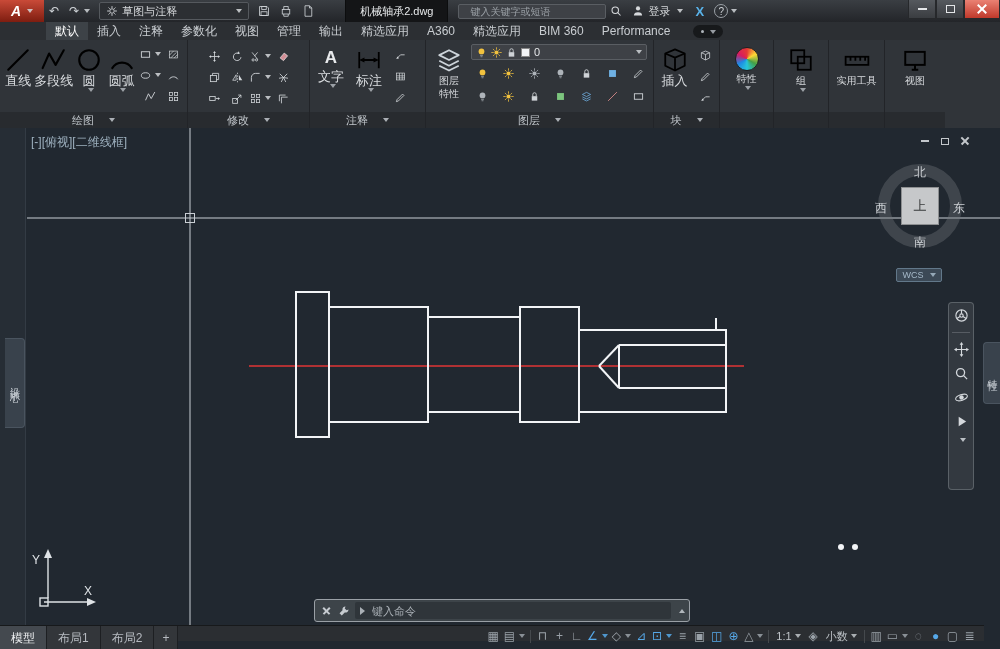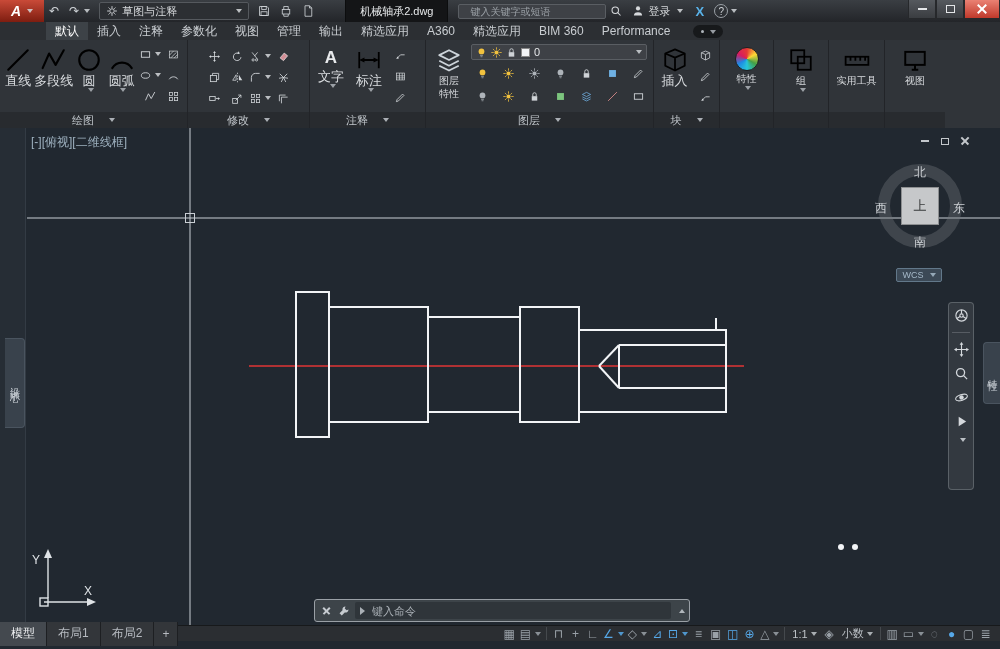--- a/index.html
+++ b/index.html
@@ -131,22 +131,22 @@
 .tri-r{width:0;height:0;border-top:4px solid transparent;border-bottom:4px solid transparent;
   border-left:5px solid #aab0b6}
 
 
 .wm{position:absolute;left:762px;top:430px;width:230px;height:60px;z-index:9;opacity:.95}
 .wm-brand{position:absolute;left:56px;top:2px;font-size:29px;font-weight:bold;color:#fff;letter-spacing:2px}
 .wm-url{position:absolute;left:58px;top:38px;font-size:12px;color:#fff;letter-spacing:1px}
 .dot-w{position:absolute;width:6px;height:6px;border-radius:50%;background:#f2f4f6;z-index:9}
 
 
-.bottombar{position:absolute;top:625px;left:0;right:0;height:16px;background:#2b2e32;
-  border-top:1px solid #17191b;display:flex;align-items:center;z-index:40;font-size:12px}
+.bottombar{position:absolute;top:625px;left:0;right:16px;height:16px;background:#2b2e32;
+  border-top:1px solid #17191b;display:flex;align-items:flex-start;z-index:40;font-size:12px}
 .ltab{height:24px;display:flex;align-items:center;padding:0 11px;color:#b6bac0;
   border-right:1px solid #1d1f22;background:#33363a}
 .ltab.active{background:#44494f;color:#eceef0}
 .ltab.plus{padding:0 8px}
 .status{margin-left:auto;display:flex;align-items:center;padding-right:6px}
 .sic{min-width:17px;padding:0 2px;display:flex;align-items:center;justify-content:center;
   font-size:12px;color:#9aa1a8;gap:1px;height:20px}
 .sic.on{color:#56a8e8}
 .stext{font-size:11px;color:#bfc4c9;display:flex;align-items:center;padding:0 4px}
 .ssep{width:1px;height:13px;background:#45494d;margin:0 3px}

